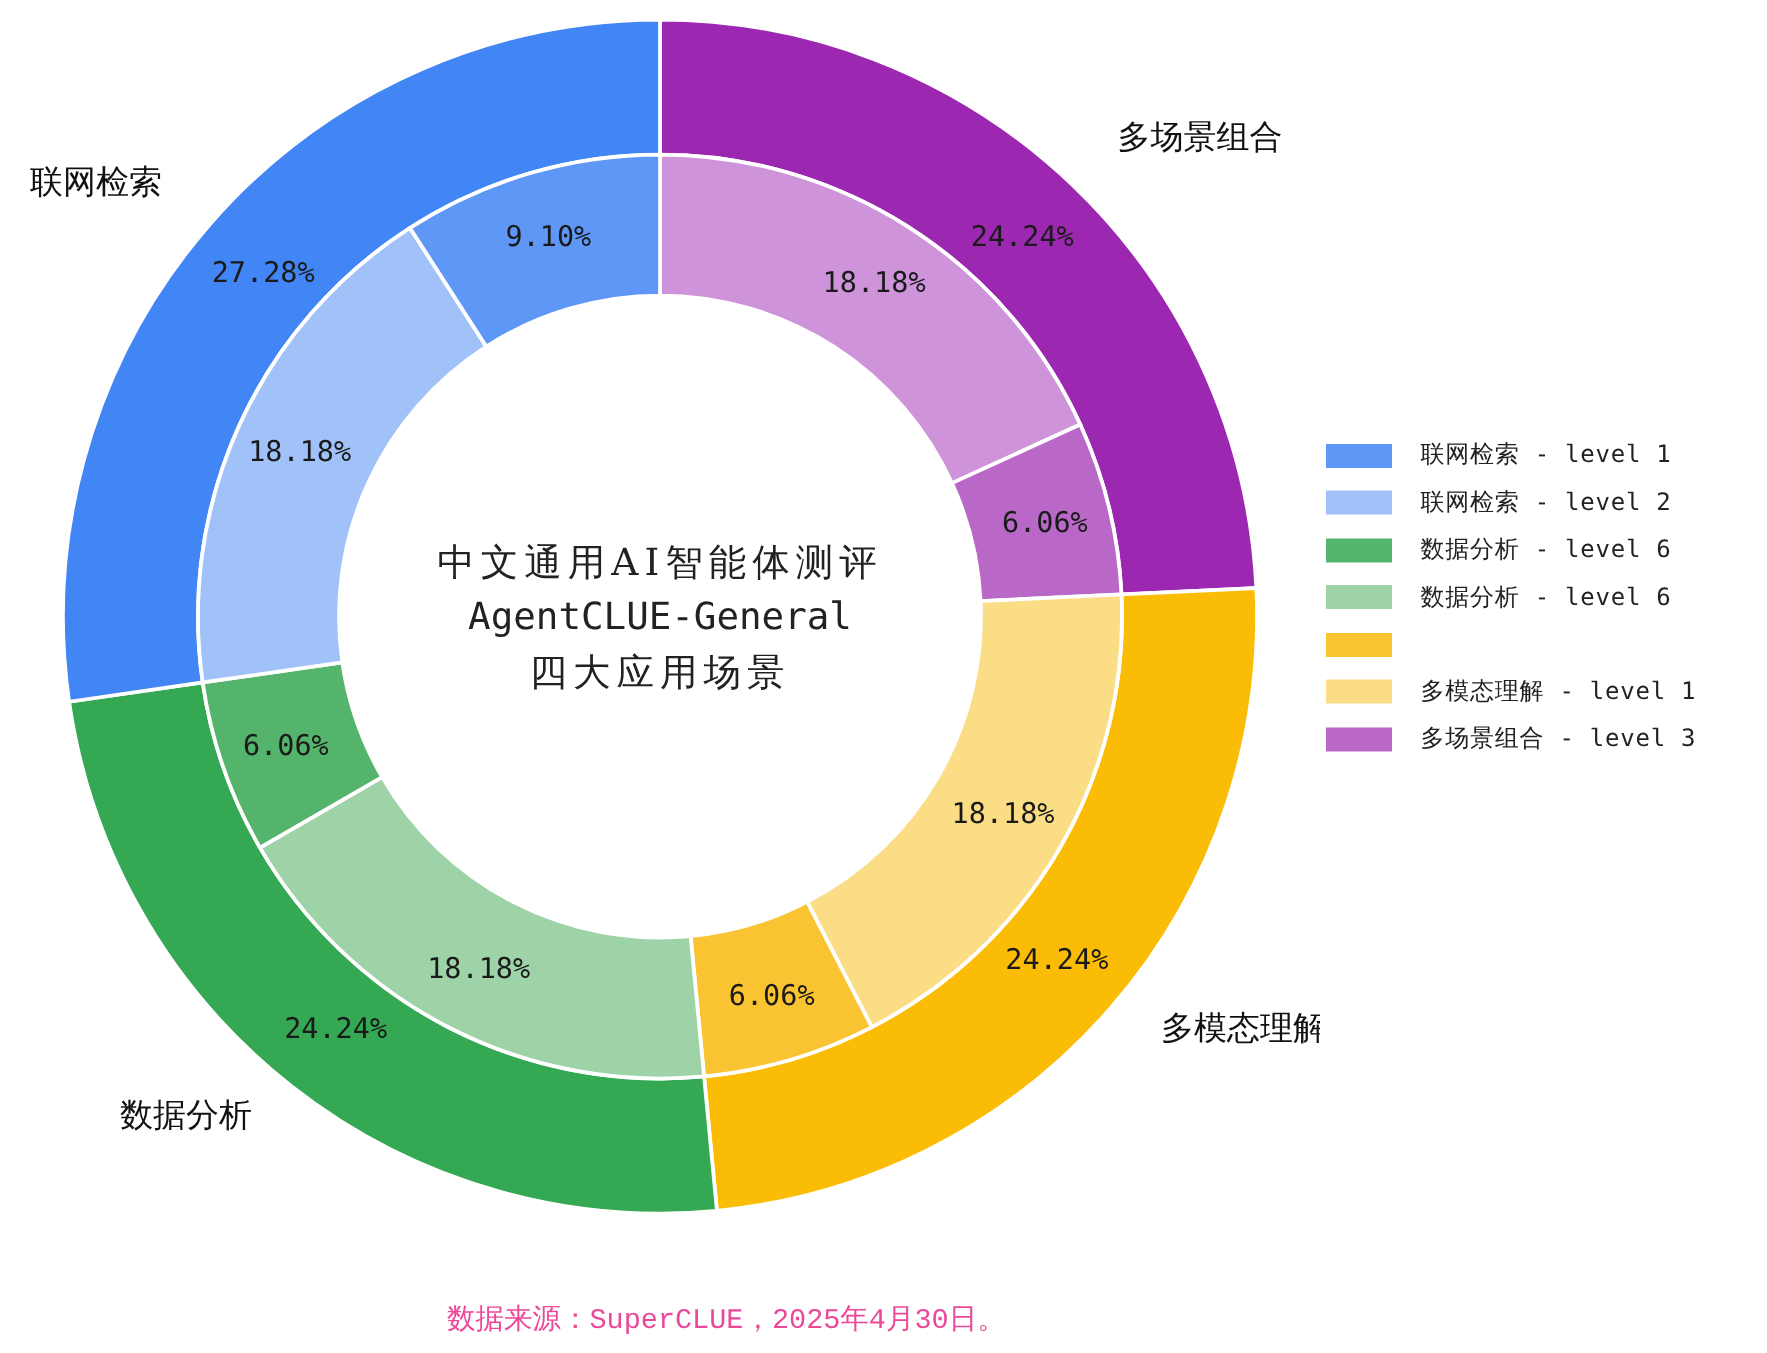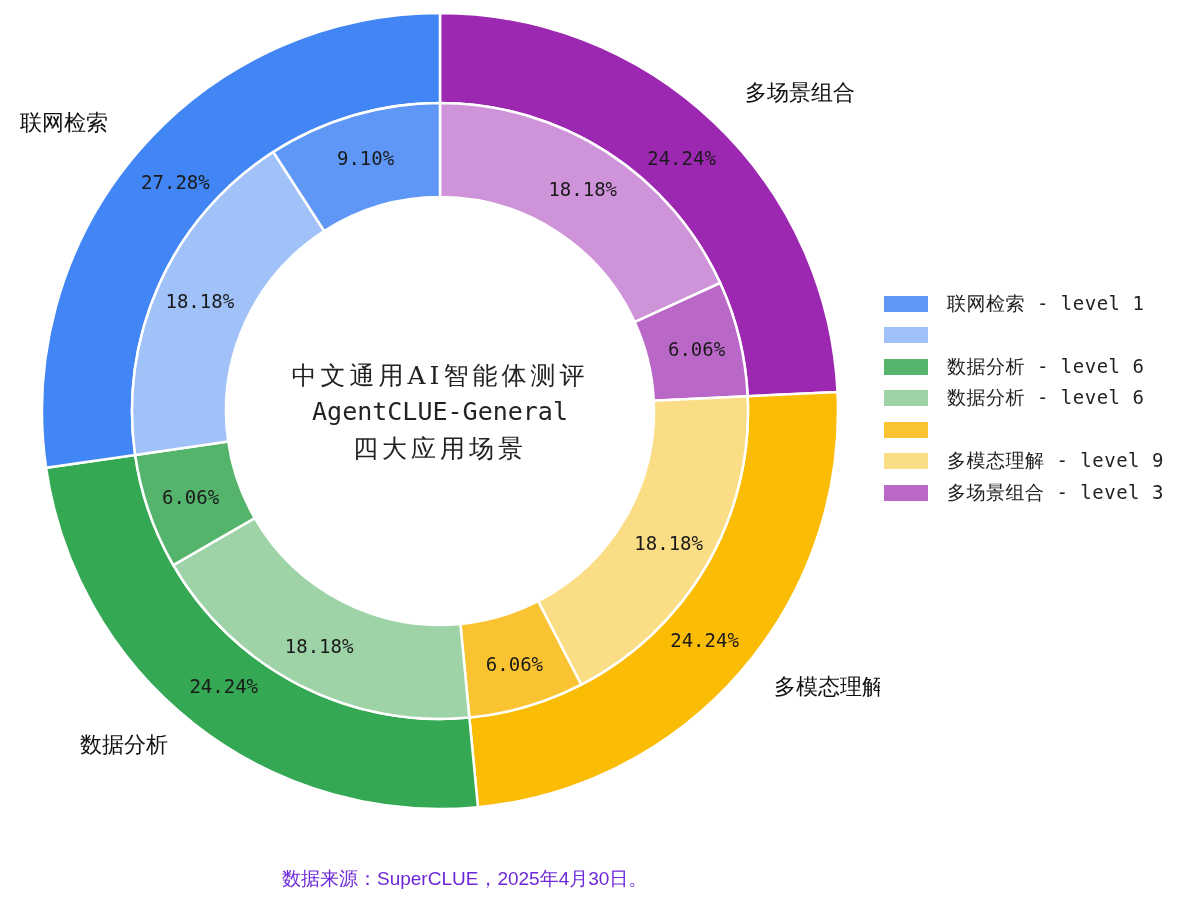--- a/index.html
+++ b/index.html
@@ -2,23 +2,23 @@
 <html><head>
 <meta charset="utf-8">
 <style>
   html, body { margin:0; padding:0; background:#ffffff; }
   body { width:1178px; height:902px; position:relative; overflow:hidden;
          font-family:"DejaVu Sans Mono","Liberation Mono",monospace; }
   #chart { position:absolute; left:0; top:0; }
   .legend { position:absolute; left:884px; top:288px; }
   .legend-item { display:flex; align-items:center; height:31.5px; }
   .swatch { width:44px; height:16px; margin-right:19px; }
-  .legend-label { font-size:19px; color:#222; letter-spacing:0.5px; font-family:"DejaVu Sans Mono","Liberation Mono",monospace; }
-  .source { position:absolute; left:282px; top:866px; font-size:19px; color:#6d28d9;
-            font-family:Liberation Sans, sans-serif; }
+  .legend-label { font-size:16px; color:#222; letter-spacing:0.5px; font-family:"DejaVu Sans Mono","Liberation Mono",monospace; }
+  .source { position:absolute; left:298px; top:866px; font-size:19px; color:#ec4899;
+            font-family:Liberation Mono, monospace; }
 </style>
 </head>
 <body>
 
 <svg id="chart" width="880" height="860" viewBox="0 0 880 860">
   <g id="outer-ring">
       <path d="M440,13 A398,398 0 0 1 837.5463118141572,392.0018431693803 L747.6489046200011,396.29790878434454 A308,308 0 0 0 440,103 Z" fill="#9C27B0" stroke="#ffffff" stroke-width="2.5"></path>
       <path d="M837.5463118141572,392.0018431693803 A398,398 0 0 1 477.9530009009035,807.1862815931618 L469.3706640137645,717.5964189213412 A308,308 0 0 0 747.6489046200011,396.29790878434454 Z" fill="#FBBC05" stroke="#ffffff" stroke-width="2.5"></path>
       <path d="M477.9530009009035,807.1862815931618 A398,398 0 0 1 46.07699001151116,467.8213181966849 L135.15505759684783,454.97227639341446 A308,308 0 0 0 469.3706640137645,717.5964189213412 Z" fill="#34A853" stroke="#ffffff" stroke-width="2.5"></path>
       <path d="M46.07699001151116,467.8213181966849 A398,398 0 0 1 439.99999999999994,13 L439.99999999999994,103 A308,308 0 0 0 135.15505759684783,454.97227639341446 Z" fill="#4285F4" stroke="#ffffff" stroke-width="2.5"></path>
@@ -60,35 +60,36 @@
     </g>
 </svg>
 
 <div class="legend">
   <div class="legend-item">
       <span class="swatch" style="background: rgb(94, 151, 246);"></span>
       <span class="legend-label">联网检索 - level 1</span>
     </div>
   <div class="legend-item">
       <span class="swatch" style="background: rgb(160, 194, 249);"></span>
+      <span class="legend-label">联网检索 - level 2</span>
     </div>
   <div class="legend-item">
       <span class="swatch" style="background: rgb(85, 180, 108);"></span>
       <span class="legend-label">数据分析 - level 6</span>
     </div>
   <div class="legend-item">
       <span class="swatch" style="background: rgb(158, 211, 168);"></span>
       <span class="legend-label">数据分析 - level 6</span>
     </div>
   <div class="legend-item">
       <span class="swatch" style="background: rgb(249, 195, 49);"></span>
     </div>
   <div class="legend-item">
       <span class="swatch" style="background: rgb(250, 221, 132);"></span>
-      <span class="legend-label">多模态理解 - level 9</span>
+      <span class="legend-label">多模态理解 - level 1</span>
     </div>
   <div class="legend-item">
       <span class="swatch" style="background: rgb(186, 104, 200);"></span>
       <span class="legend-label">多场景组合 - level 3</span>
     </div>
 </div>
 
 <div class="source">数据来源：SuperCLUE，2025年4月30日。</div>
 
 </body></html>

